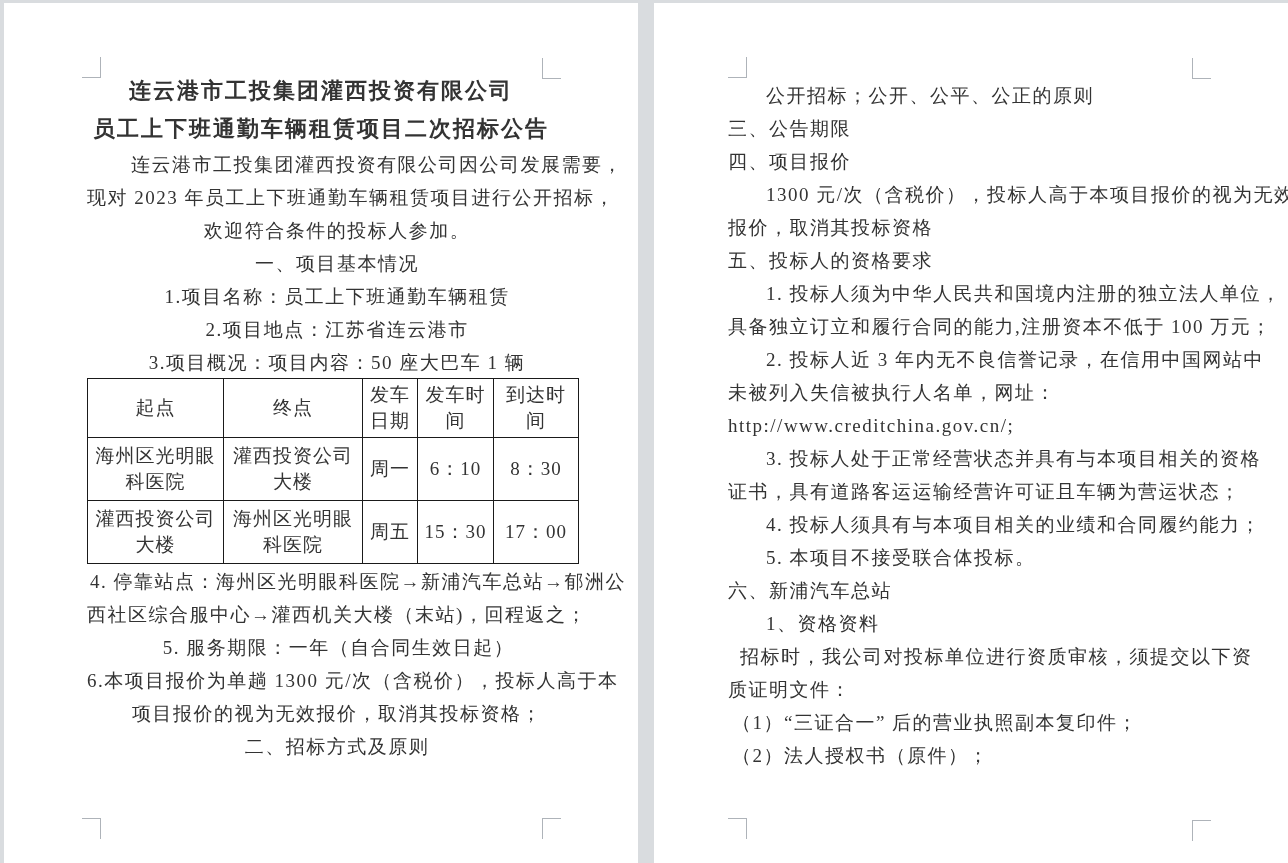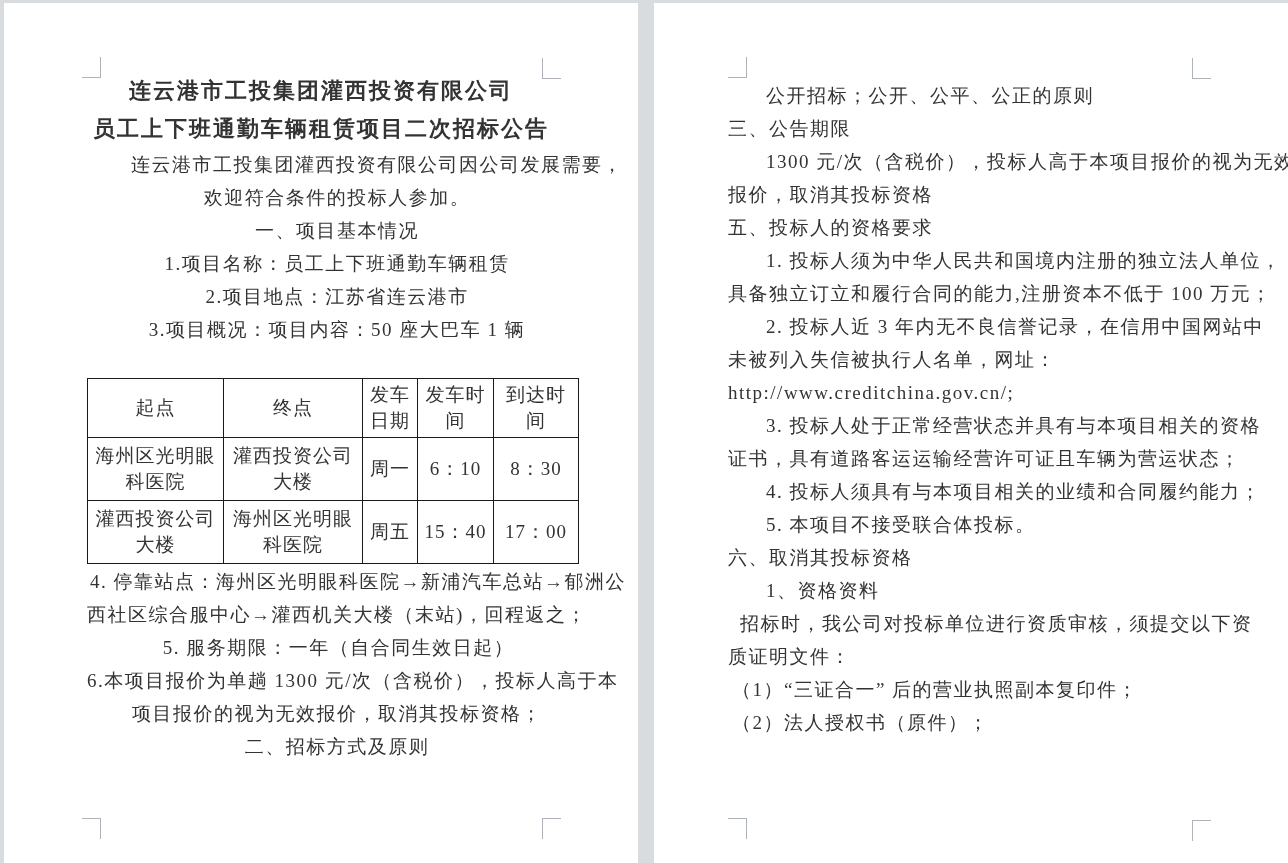--- a/index.html
+++ b/index.html
@@ -67,20 +67,21 @@
   <div class="crop tl" style="left:78px;top:54px;"></div>
   <div class="crop tr" style="left:538px;top:55px;"></div>
   <div class="crop bl" style="left:78px;top:815px;"></div>
   <div class="crop br" style="left:538px;top:815px;"></div>
 
   <div class="doc-title" style="top:72px;">连云港市工投集团灌西投资有限公司</div>
   <div class="doc-title" style="top:110px;">员工上下班通勤车辆租赁项目二次招标公告</div>
 
   <div class="stack" style="top:145px;">
     <div class="line ind-44">连云港市工投集团灌西投资有限公司因公司发展需要，</div>
+    <div class="line">现对 2023 年员工上下班通勤车辆租赁项目进行公开招标，</div>
     <div class="line">欢迎符合条件的投标人参加。</div>
     <div class="line">一、项目基本情况</div>
     <div class="line">1.项目名称：员工上下班通勤车辆租赁</div>
     <div class="line">2.项目地点：江苏省连云港市</div>
     <div class="line">3.项目概况：项目内容：50 座大巴车 1 辆</div>
   </div>
 
   <table class="sched">
     <colgroup>
       <col style="width:136px;">
@@ -101,21 +102,21 @@
         <td>海州区光明眼科医院</td>
         <td>灌西投资公司大楼</td>
         <td>周一</td>
         <td>6：10</td>
         <td>8：30</td>
       </tr>
       <tr class="body-row">
         <td>灌西投资公司大楼</td>
         <td>海州区光明眼科医院</td>
         <td>周五</td>
-        <td>15：40</td>
+        <td>15：30</td>
         <td>17：00</td>
       </tr>
     </tbody>
   </table>
 
   <div class="stack" style="top:562px;">
     <div class="line ind-3">4. 停靠站点：海州区光明眼科医院→新浦汽车总站→郁洲公</div>
     <div class="line">西社区综合服中心→灌西机关大楼（末站)，回程返之；</div>
     <div class="line ind-3">5. 服务期限：一年（自合同生效日起）</div>
     <div class="line">6.本项目报价为单趟 1300 元/次（含税价），投标人高于本</div>
@@ -126,32 +127,33 @@
 
 <div class="page" id="page2">
   <div class="crop tl" style="left:74px;top:54px;"></div>
   <div class="crop tr" style="left:538px;top:55px;"></div>
   <div class="crop bl" style="left:74px;top:815px;"></div>
   <div class="crop br" style="left:538px;top:817px;"></div>
 
   <div class="stack2" style="top:76px;">
     <div class="line ind-38">公开招标；公开、公平、公正的原则</div>
     <div class="line">三、公告期限</div>
+    <div class="line">四、项目报价</div>
     <div class="line ind-38">1300 元/次（含税价），投标人高于本项目报价的视为无效</div>
     <div class="line">报价，取消其投标资格</div>
     <div class="line">五、投标人的资格要求</div>
     <div class="line ind-38">1. 投标人须为中华人民共和国境内注册的独立法人单位，</div>
     <div class="line">具备独立订立和履行合同的能力,注册资本不低于 100 万元；</div>
     <div class="line ind-38">2. 投标人近 3 年内无不良信誉记录，在信用中国网站中</div>
     <div class="line">未被列入失信被执行人名单，网址：</div>
     <div class="line">http://www.creditchina.gov.cn/;</div>
     <div class="line ind-38">3. 投标人处于正常经营状态并具有与本项目相关的资格</div>
     <div class="line">证书，具有道路客运运输经营许可证且车辆为营运状态；</div>
     <div class="line ind-38">4. 投标人须具有与本项目相关的业绩和合同履约能力；</div>
     <div class="line ind-38">5. 本项目不接受联合体投标。</div>
-    <div class="line">六、取消其投标资格</div>
+    <div class="line">六、新浦汽车总站</div>
     <div class="line ind-38">1、资格资料</div>
     <div class="line ind-12">招标时，我公司对投标单位进行资质审核，须提交以下资</div>
     <div class="line">质证明文件：</div>
     <div class="line ind-4">（1）“三证合一” 后的营业执照副本复印件；</div>
     <div class="line ind-4">（2）法人授权书（原件）；</div>
   </div>
 </div>
 
 </body></html>

